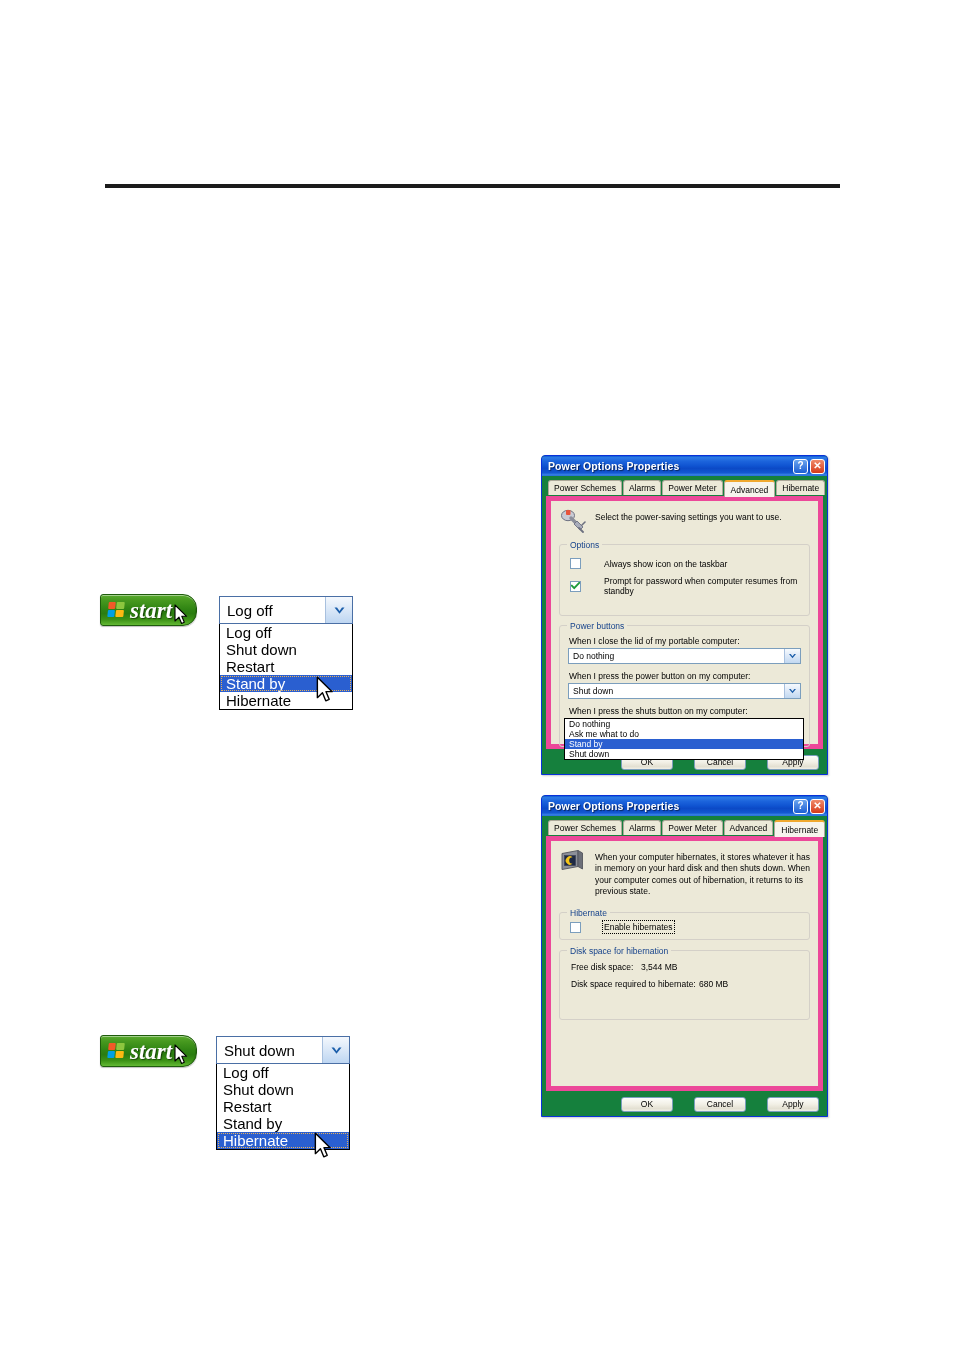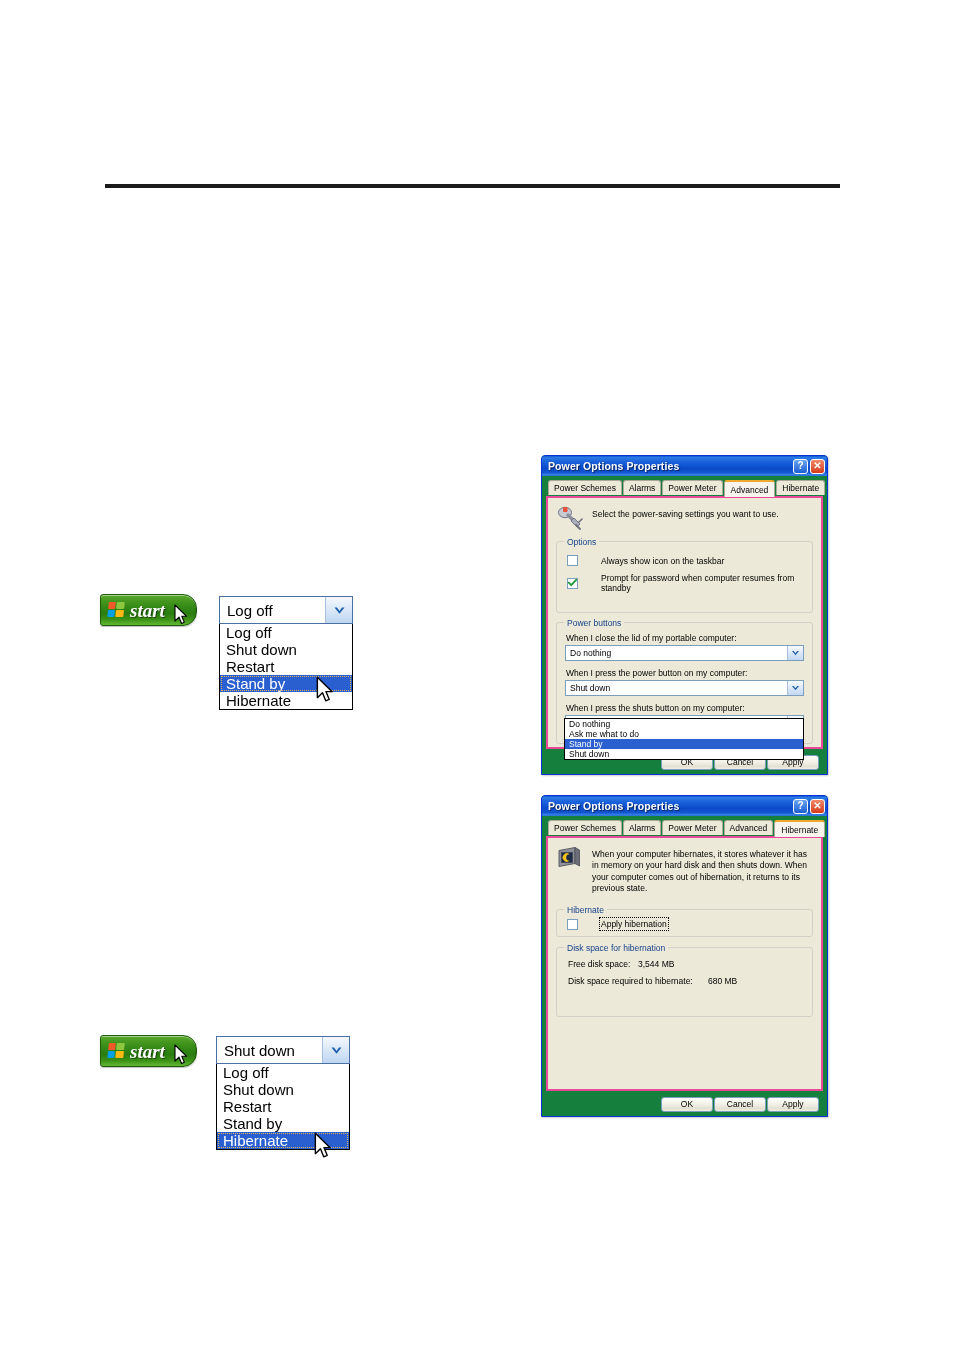--- a/index.html
+++ b/index.html
@@ -58,21 +58,21 @@
     border-radius: 1px;
   }
   .start-flag .q1 { left:0;   top:0;   width:7px; height:7px; background:#f05a28; }
   .start-flag .q2 { left:8px; top:0;   width:8px; height:7px; background:#8dc63f; }
   .start-flag .q3 { left:0;   top:8px; width:7px; height:7px; background:#00a0e3; }
   .start-flag .q4 { left:8px; top:8px; width:8px; height:7px; background:#fdb913; }
   .start-label {
     font-family: "Liberation Serif", serif;
     font-style: italic;
     font-weight: bold;
-    font-size: 19px;
+    font-size: 23px;
     color: #ffffff;
     text-shadow: 1px 1px 1px rgba(0,0,0,0.5);
     line-height: 1;
   }
 
   
   .cursor {
     position: absolute;
     width: 14px;
     height: 22px;
@@ -211,21 +211,21 @@
     line-height: 16px;
     background: #f6f4ec;
     border-top: 2px solid #f0a92f;
     font-weight: normal;
     margin-bottom: -1px;
     position: relative;
     z-index: 3;
     padding: 0 6px;
   }
   .xp-tabpage {
-    border: 2px solid #ec4899;
+    border: 5px solid #ec4899;
     background: #ece9d8;
     margin-top: -1px;
     box-sizing: border-box;
     position: relative;
     z-index: 1;
     padding: 7px 8px 8px 8px;
   }
 
   .xp-intro {
     display: flex;
@@ -330,21 +330,21 @@
     display: flex;
     font-size: 8.5px;
     margin: 5px 0 0 3px;
   }
   .xp-kv .k { flex: 0 0 auto; }
   .xp-kv .v { flex: 0 0 auto; }
 
   .xp-footer {
     display: flex;
     justify-content: flex-end;
-    gap: 1px;
+    gap: 21px;
     padding: 6px 8px 6px 0;
   }
   .xp-fbtn {
     min-width: 52px;
     height: 15px;
     line-height: 13px;
     text-align: center;
     font-size: 8.5px;
     border: 1px solid #7b9ebd;
     border-radius: 3px;
@@ -575,32 +575,32 @@
             <path d="M13.5,9.2 A4.2,4.2 0 1 0 13.5,15.8 A3.3,3.3 0 1 1 13.5,9.2 Z" fill="#f5c518"></path>
           </svg>
         </span>
         <span class="txt">When your computer hibernates, it stores whatever it has in memory on your hard disk and then shuts down. When your computer comes out of hibernation, it returns to its previous state.</span>
       </div>
 
       <div class="xp-group" style="height:28px; margin-top:14px;">
         <span class="gtitle">Hibernate</span>
         <div class="xp-check dotted" style="margin:0 0 0 2px;">
           <span class="box"></span>
-          <span class="lbl">Apply hibernation</span>
+          <span class="lbl">Enable hibernates</span>
         </div>
       </div>
 
       <div class="xp-group" style="height:70px; margin-top:10px;">
         <span class="gtitle">Disk space for hibernation</span>
         <div class="xp-kv" style="margin-top:2px;">
           <span class="k" style="width:70px;">Free disk space:</span>
           <span class="v">3,544 MB</span>
         </div>
         <div class="xp-kv" style="margin-top:7px;">
-          <span class="k" style="width:140px;">Disk space required to hibernate:</span>
+          <span class="k" style="width:128px;">Disk space required to hibernate:</span>
           <span class="v">680 MB</span>
         </div>
       </div>
     </div>
   </div>
 
   <div class="xp-footer">
     <span class="xp-fbtn">OK</span>
     <span class="xp-fbtn">Cancel</span>
     <span class="xp-fbtn">Apply</span>

